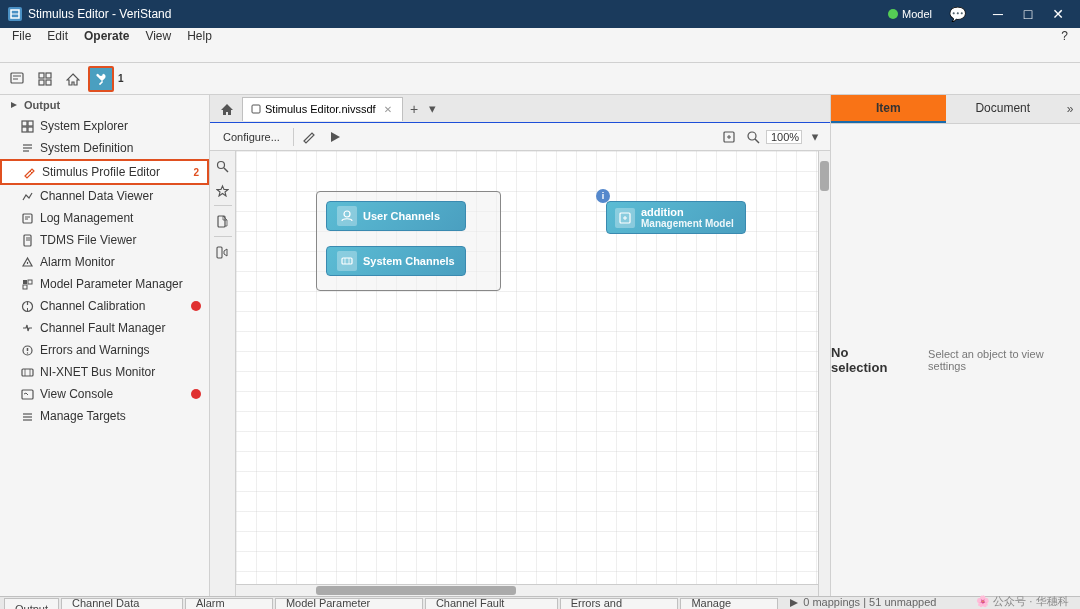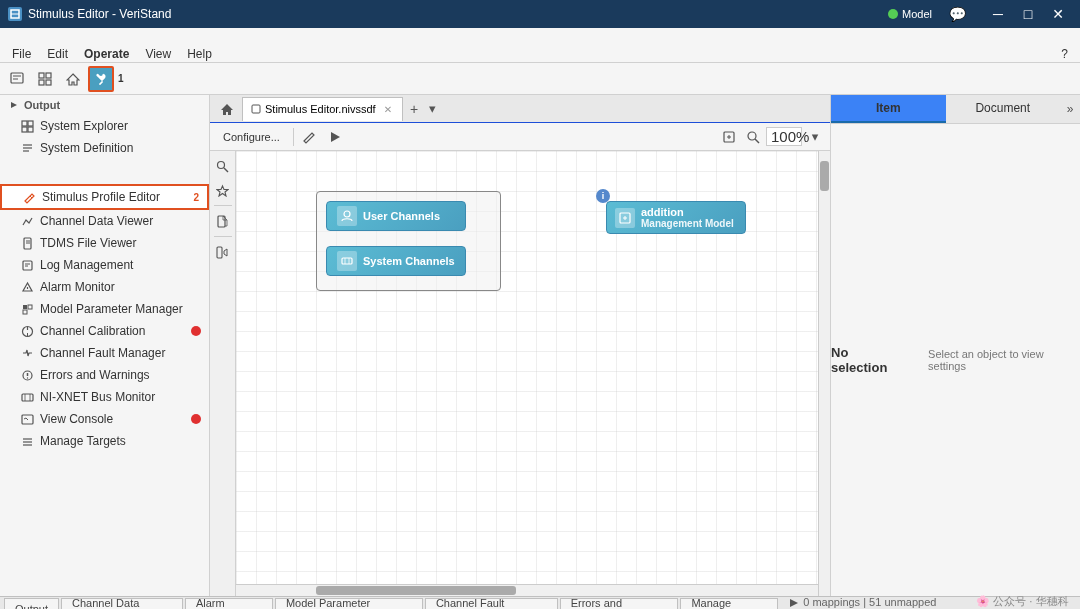--- a/index.html
+++ b/index.html
@@ -20,21 +20,21 @@
     .title-bar-icon { width: 14px; height: 14px; background: #4a90c4; border-radius: 2px; display: flex; align-items: center; justify-content: center; }
     .title-bar-controls { display: flex; gap: 2px; }
     .title-btn { width: 28px; height: 28px; display: flex; align-items: center; justify-content: center; color: white; cursor: pointer; font-size: 14px; }
 
     
     .menu-bar {
       background: #f5f5f5;
       border-bottom: 1px solid #d0d0d0;
       height: 24px;
       display: flex;
-      align-items: flex-start;
+      align-items: flex-end;
       padding: 17px 4px;
     }
     .menu-item { padding: 2px 8px; cursor: pointer; font-size: 12px; color: #333; }
 
     
     .toolbar {
       background: #f5f5f5;
       border-bottom: 1px solid #d0d0d0;
       height: 32px;
       display: flex;
@@ -122,21 +122,21 @@
       height: 28px;
       display: flex;
       align-items: center;
       padding: 0 4px;
       gap: 4px;
     }
     .canvas-toolbar-btn { padding: 2px 8px; font-size: 11px; cursor: pointer; border: 1px solid transparent; border-radius: 2px; color: #333; }
     .canvas-toolbar-sep { width: 1px; height: 18px; background: #ccc; }
     .canvas-toolbar-icon { width: 22px; height: 22px; display: flex; align-items: center; justify-content: center; cursor: pointer; color: #555; font-size: 13px; }
     .canvas-toolbar-zoom { display: flex; align-items: center; gap: 2px; margin-left: auto; }
-    .zoom-value { font-size: 15px; color: #333; padding: 0 4px; border: 1px solid #ccc; background: #fff; width: 36px; text-align: center; }
+    .zoom-value { font-size: 11px; color: #333; padding: 0 4px; border: 1px solid #ccc; background: #fff; width: 36px; text-align: center; }
 
     
     .canvas {
       flex: 1;
       background: #fff;
       position: relative;
       overflow: hidden;
     }
     .canvas-grid {
       position: absolute; top: 0; left: 0; right: 0; bottom: 0;
@@ -224,21 +224,21 @@
     .right-tab {
       flex: 1;
       padding: 6px 0;
       text-align: center;
       cursor: pointer;
       font-size: 12px;
       color: #333;
       border-bottom: 2px solid transparent;
     }
     .right-tab.active {
-      background: #3b82f6;
+      background: #f97316;
       border-bottom: 2px solid #1a6aaa;
       font-weight: bold;
     }
     .right-tab-more { width: 20px; padding: 6px 4px; cursor: pointer; color: #555; display: flex; align-items: center; justify-content: center; }
     .right-panel-content {
       flex: 1;
       display: flex;
       flex-direction: row;
       align-items: center;
       justify-content: center;
@@ -375,60 +375,60 @@
         <svg width="13" height="13" viewBox="0 0 13 13">
             <line x1="2" y1="3" x2="11" y2="3" stroke="#555" stroke-width="1.2"></line>
             <line x1="2" y1="6" x2="11" y2="6" stroke="#555" stroke-width="1.2"></line>
             <line x1="2" y1="9" x2="8" y2="9" stroke="#555" stroke-width="1.2"></line>
           </svg>
       </div>
       <span>System Definition</span>
     </div>
 
 
-    <div class="sidebar-item highlighted" style="border:2px solid #e05020;background:#fff;margin-top:25px;">
+    <div class="sidebar-item highlighted" style="border:2px solid #e05020;background:#fff;">
       <div class="sidebar-icon">
         <svg width="13" height="13" viewBox="0 0 13 13">
             <path d="M2 10 L9 3 L11 5 L4 12 Z" fill="none" stroke="#e05020" stroke-width="1.2"></path>
             <line x1="7" y1="5" x2="9" y2="7" stroke="#e05020" stroke-width="1"></line>
           </svg>
       </div>
       <span>Stimulus Profile Editor</span>
       <span style="font-size:10px;font-weight:bold;color:#e05020;margin-left:auto;">2</span>
     </div>
 
     <div class="sidebar-item">
       <div class="sidebar-icon">
         <svg width="13" height="13" viewBox="0 0 13 13">
             <polyline points="2,10 5,5 8,8 11,3" fill="none" stroke="#555" stroke-width="1.2"></polyline>
           </svg>
       </div>
       <span>Channel Data Viewer</span>
+    </div>
+
+    <div class="sidebar-item">
+      <div class="sidebar-icon">
+        <svg width="13" height="13" viewBox="0 0 13 13">
+            <rect x="2" y="2" width="9" height="9" rx="1" fill="none" stroke="#555" stroke-width="1.2"></rect>
+            <line x1="4" y1="5" x2="9" y2="5" stroke="#555" stroke-width="1"></line>
+            <line x1="4" y1="7" x2="7" y2="7" stroke="#555" stroke-width="1"></line>
+          </svg>
+      </div>
+      <span>Log Management</span>
     </div>
 
     <div class="sidebar-item">
       <div class="sidebar-icon">
         <svg width="13" height="13" viewBox="0 0 13 13">
             <rect x="3" y="1" width="7" height="11" rx="1" fill="none" stroke="#555" stroke-width="1.2"></rect>
             <line x1="5" y1="4" x2="9" y2="4" stroke="#555" stroke-width="1"></line>
             <line x1="5" y1="6" x2="9" y2="6" stroke="#555" stroke-width="1"></line>
           </svg>
       </div>
       <span>TDMS File Viewer</span>
-    </div>
-
-    <div class="sidebar-item">
-      <div class="sidebar-icon">
-        <svg width="13" height="13" viewBox="0 0 13 13">
-            <rect x="2" y="2" width="9" height="9" rx="1" fill="none" stroke="#555" stroke-width="1.2"></rect>
-            <line x1="4" y1="5" x2="9" y2="5" stroke="#555" stroke-width="1"></line>
-            <line x1="4" y1="7" x2="7" y2="7" stroke="#555" stroke-width="1"></line>
-          </svg>
-      </div>
-      <span>Log Management</span>
     </div>
 
     <div class="sidebar-item">
       <div class="sidebar-icon">
         <svg width="13" height="13" viewBox="0 0 13 13">
             <path d="M6.5 2 L2 10 L11 10 Z" fill="none" stroke="#555" stroke-width="1.2"></path>
             <line x1="6.5" y1="6" x2="6.5" y2="8" stroke="#555" stroke-width="1.2"></line>
           </svg>
       </div>
       <span>Alarm Monitor</span>

